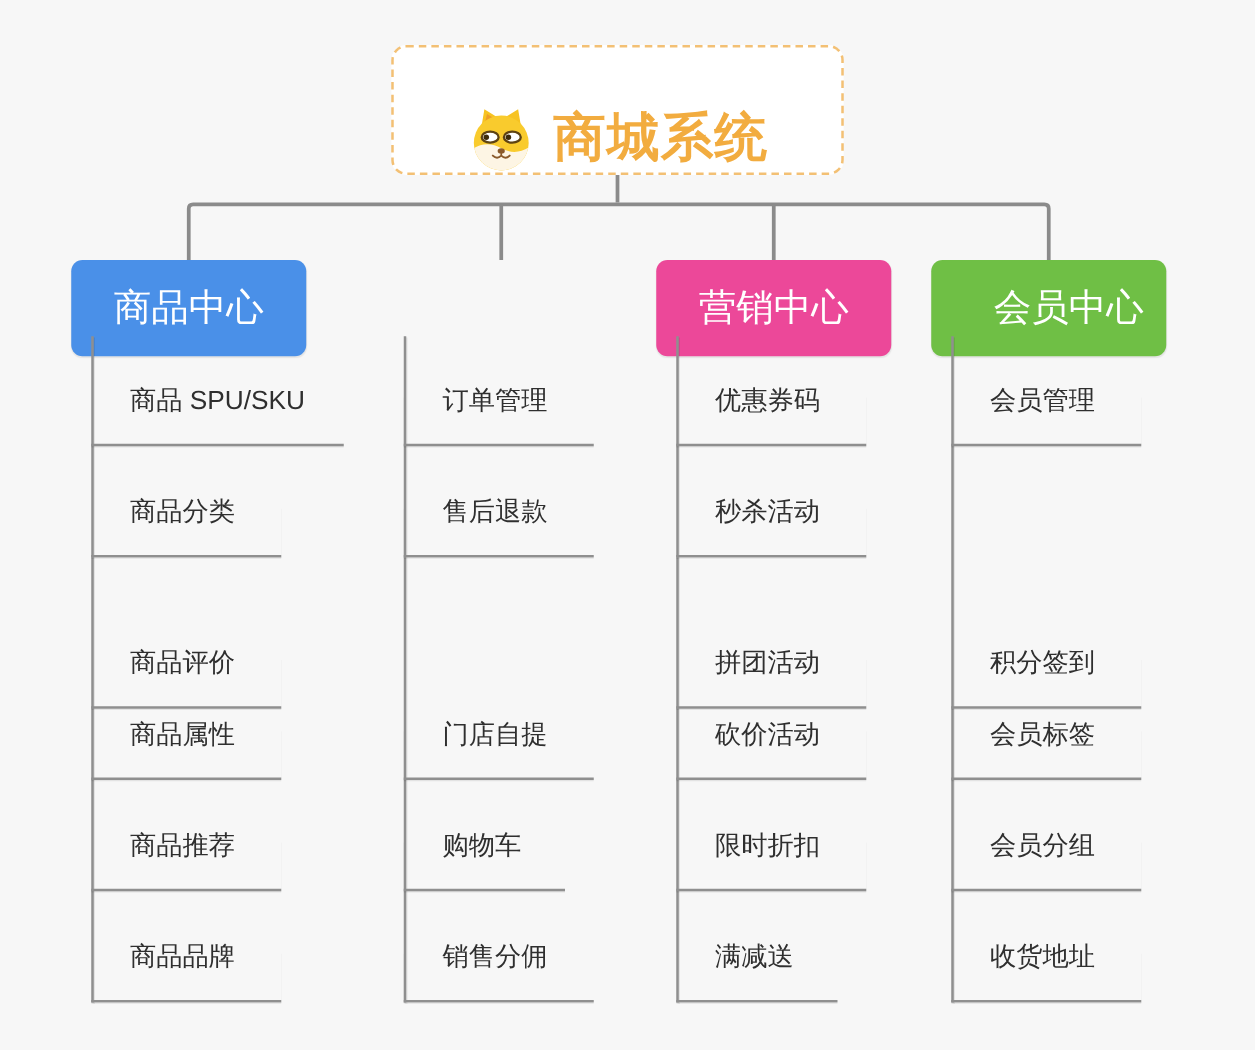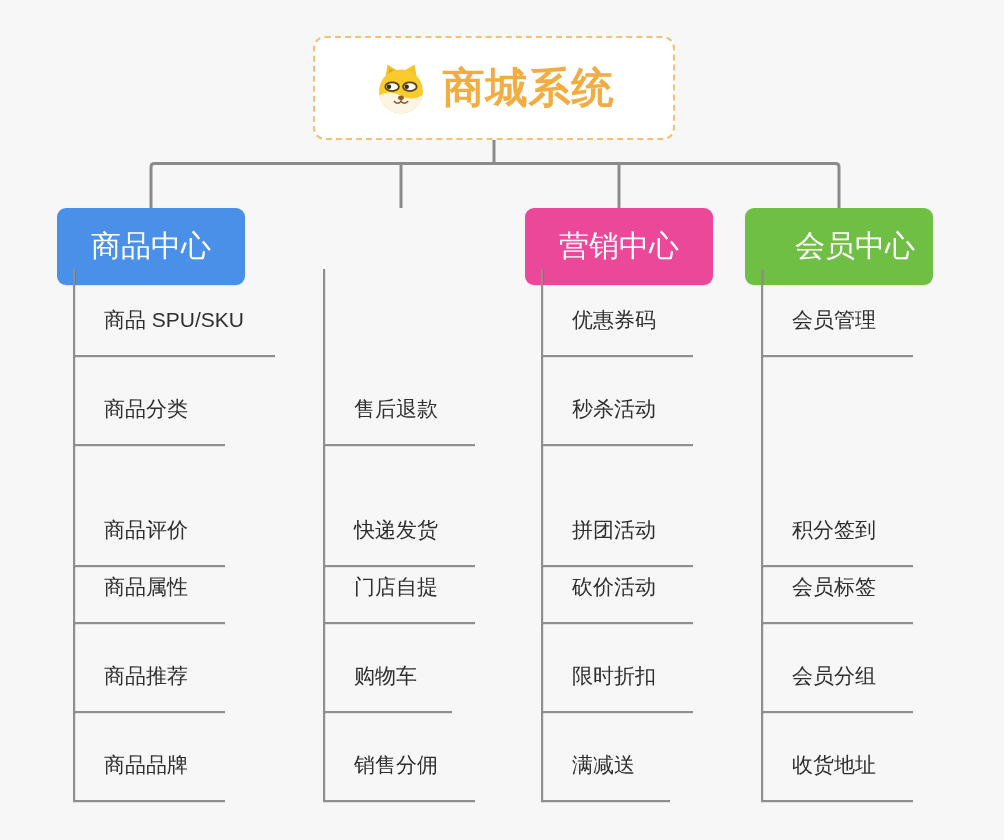--- a/index.html
+++ b/index.html
@@ -5,21 +5,21 @@
   html,body{margin:0;padding:0;background:#F7F7F7;font-family:"Liberation Sans","DejaVu Sans",sans-serif;}
   .canvas{position:relative;width:1004px;height:840px;background:#F7F7F7;overflow:hidden;}
 
   
   .connectors{position:absolute;left:0;top:0;width:1004px;height:840px;pointer-events:none;}
   .connectors path{stroke:#8B8B8B;stroke-width:3;fill:none;}
 
   
   .root{position:absolute;left:313px;top:36px;width:362px;height:104px;box-sizing:border-box;
         background:#FFFFFF;border:2px dashed #F3C074;border-radius:12px;
-        display:flex;align-items:center;justify-content:center;gap:15px;cursor:pointer;}
+        display:flex;align-items:flex-end;justify-content:center;gap:15px;cursor:pointer;}
   .root-title{font-size:42px;font-weight:600;color:#F2AC3F;letter-spacing:1px;white-space:nowrap;}
   .doge{width:54px;height:54px;flex:0 0 auto;}
 
   
   .branch{position:absolute;top:208px;width:188px;height:594px;}
   .b0{left:57px;}.b1{left:307px;}.b2{left:525px;}.b3{left:745px;}
   .head{height:77px;border-radius:9px;display:flex;align-items:center;justify-content:center;
         color:#FFFFFF;font-size:30px;white-space:nowrap;cursor:pointer;
         box-shadow:0 1px 1px rgba(0,0,0,0.08);}
   .vline{position:absolute;left:16px;top:61px;width:2px;height:533px;background:#8F8F8F;
@@ -73,22 +73,22 @@
     <div class="item r0 w-lg">商品 SPU/SKU</div>
     <div class="item r1">商品分类</div>
     <div class="item r2">商品评价</div>
     <div class="item r3">商品属性</div>
     <div class="item r4">商品推荐</div>
     <div class="item r5">商品品牌</div>
   </div>
 
   <div class="branch b1">
     <div class="vline"></div>
+    <div class="item r0">订单管理</div>
     <div class="item r1">售后退款</div>
-    <div class="item r2">快递发货</div>
     <div class="item r3">门店自提</div>
     <div class="item r4 w-sm">购物车</div>
     <div class="item r5">销售分佣</div>
   </div>
 
   <div class="branch b2">
     <div class="head" style="background-color: #ec4899;">营销中心</div>
     <div class="vline"></div>
     <div class="item r0">优惠券码</div>
     <div class="item r1">秒杀活动</div>

